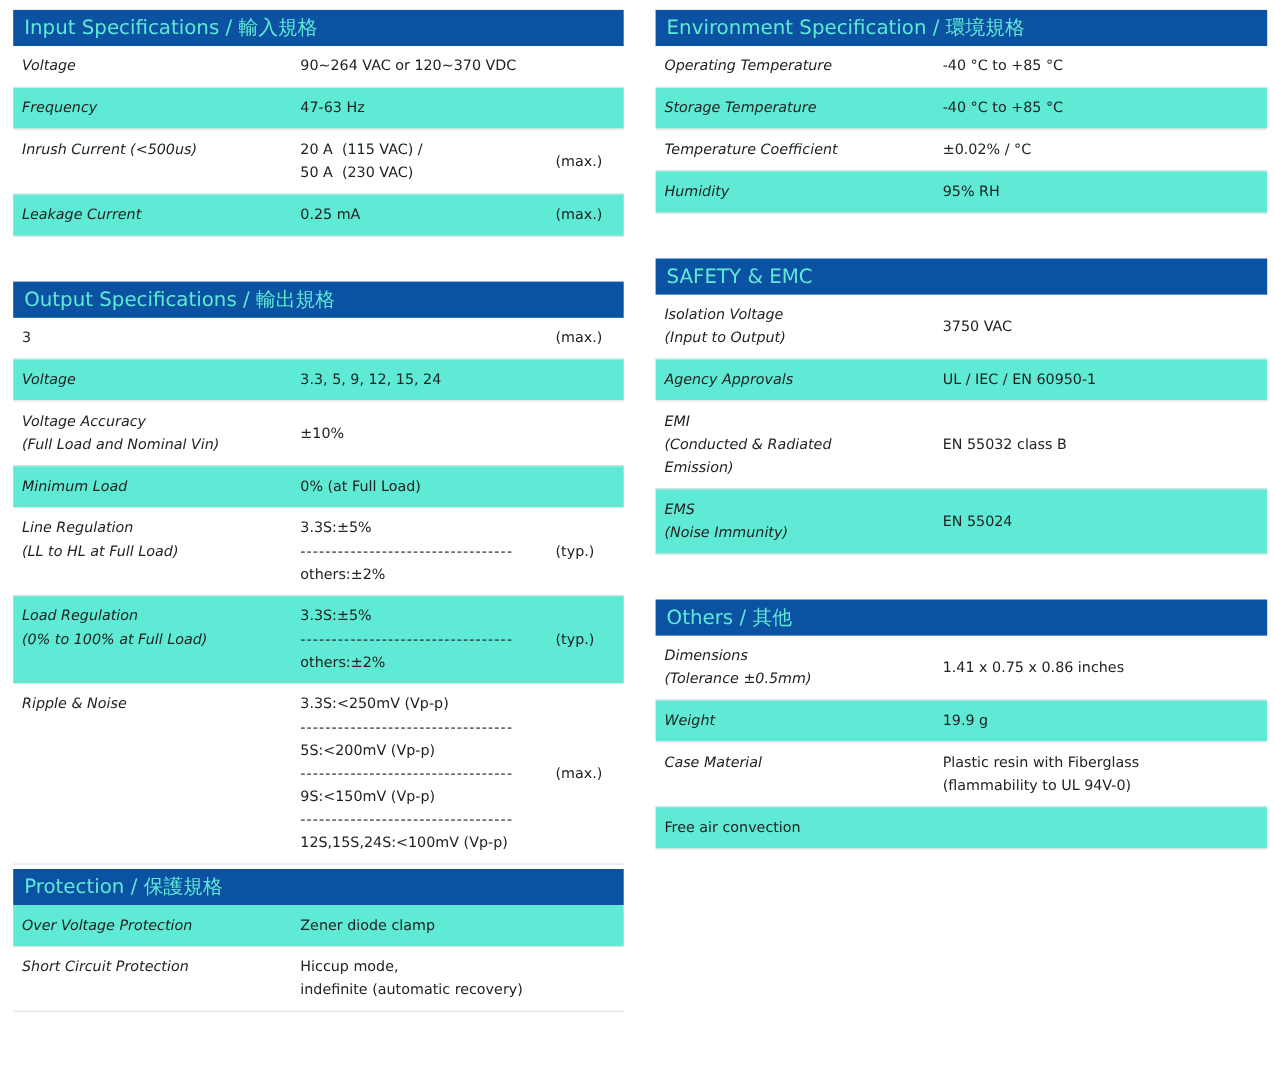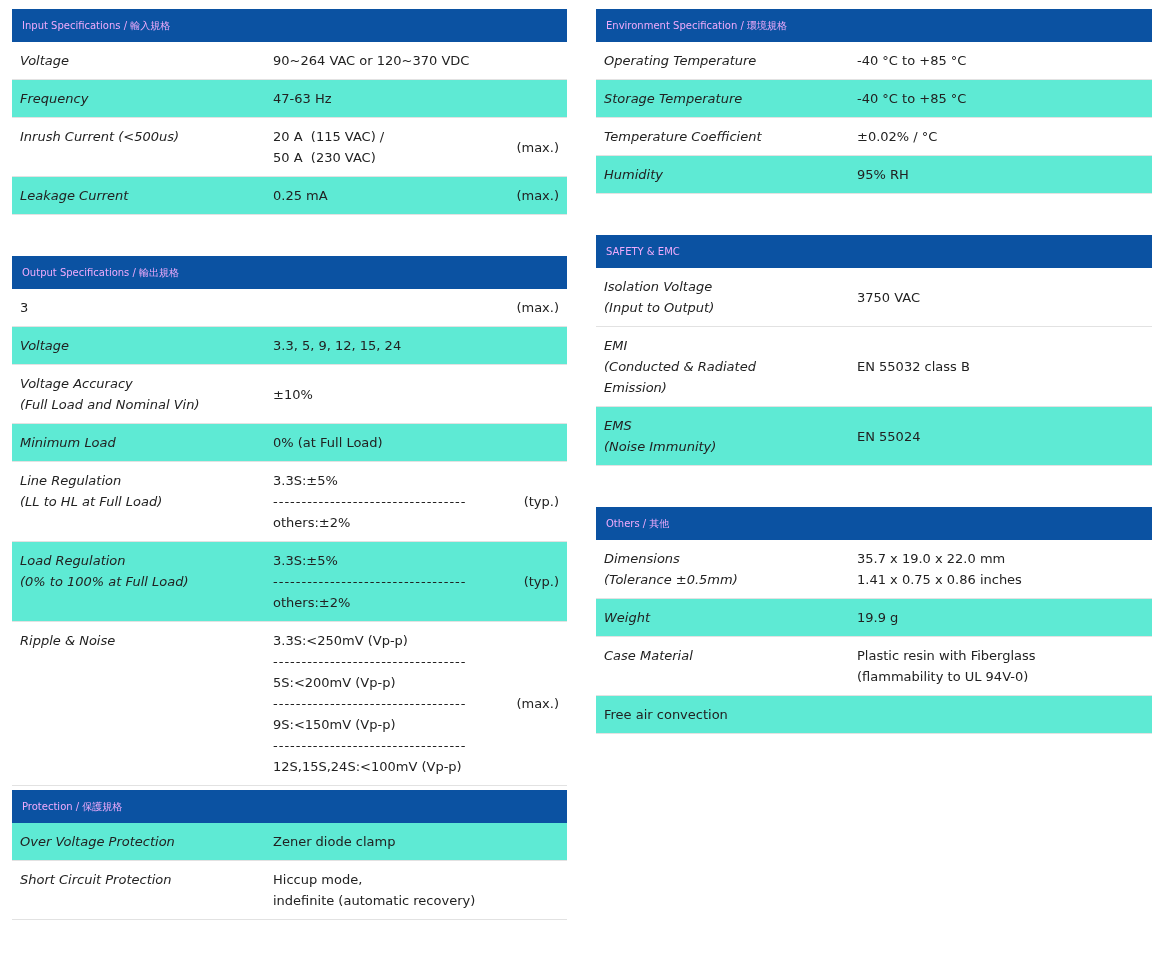--- a/index.html
+++ b/index.html
@@ -12,38 +12,38 @@
   .page { display:flex; align-items:flex-start; padding:9px 0 0 12px; gap:29px; }
   .col-left  { width:555px; flex:0 0 555px; }
   .col-right { width:556px; flex:0 0 556px; }
 
   .spec-table { margin-top:41px; }
   .col-left > .spec-table:first-child,
   .col-right > .spec-table:first-child { margin-top:0; }
   [data-name="spec-table-protection"] { margin-top:4px; }
 
   .spec-header {
-    background:#0b52a2; color:#f0abfc;
-    font-size:10px; height:33px; line-height:33px;
+    background:#0b52a2; color:#5eead4;
+    font-size:18px; height:33px; line-height:33px;
     padding:0 10px;
   }
   .spec-row {
     display:flex; align-items:stretch;
     padding:8px 8px;
     border-top:1px solid #e2e2e2;
     background:#ffffff;
   }
   .spec-header + .spec-row { border-top:none; }
   .spec-row:last-child { border-bottom:1px solid #e2e2e2; }
   .spec-row.striped { background:#5eead4; }
 
   .cell { line-height:21px; }
   .cell.label { flex:0 0 253px; padding-right:12px; align-self:flex-start;font-style:italic; }
   .cell.value { flex:1 1 auto; align-self:center; }
-  .cell.note  { flex:0 0 54px; text-align:right; white-space:nowrap; align-self:center; }
+  .cell.note  { flex:0 0 54px; white-space:nowrap; align-self:center; }
   .line { white-space:pre-wrap; }
   .line.dashes { letter-spacing:1px; overflow:hidden; }
 </style>
 </head>
 <body>
 
 <div class="page" data-name="spec-sheet-page">
   <div class="col-left" id="col-left" data-name="left-column">
       <section class="spec-table" data-name="spec-table-input-specifications">
         <div class="spec-header" data-name="table-header-input-specifications">Input Specifications / 輸入規格</div>
@@ -229,20 +229,29 @@
         <div class="spec-row" data-name="table-row">
           <div class="cell label" data-name="row-label">
             <div class="line" data-name="label-line">Isolation Voltage</div>
             <div class="line" data-name="label-line">(Input to Output)</div>
           </div>
           <div class="cell value" data-name="row-value">
             <div class="line" data-name="value-line">3750 VAC</div>
           </div>
           <div class="cell note" data-name="row-note"></div>
         </div>
+        <div class="spec-row striped" data-name="table-row">
+          <div class="cell label" data-name="row-label">
+            <div class="line" data-name="label-line">Agency Approvals</div>
+          </div>
+          <div class="cell value" data-name="row-value">
+            <div class="line" data-name="value-line">UL / IEC / EN 60950-1</div>
+          </div>
+          <div class="cell note" data-name="row-note"></div>
+        </div>
         <div class="spec-row" data-name="table-row">
           <div class="cell label" data-name="row-label">
             <div class="line" data-name="label-line">EMI</div>
             <div class="line" data-name="label-line">(Conducted &amp; Radiated</div>
             <div class="line" data-name="label-line">Emission)</div>
           </div>
           <div class="cell value" data-name="row-value">
             <div class="line" data-name="value-line">EN 55032 class B</div>
           </div>
           <div class="cell note" data-name="row-note"></div>
@@ -259,21 +268,20 @@
         </div>
       </section>
       <section class="spec-table" data-name="spec-table-others">
         <div class="spec-header" data-name="table-header-others">Others / 其他</div>
         <div class="spec-row" data-name="table-row">
           <div class="cell label" data-name="row-label">
             <div class="line" data-name="label-line">Dimensions</div>
             <div class="line" data-name="label-line">(Tolerance ±0.5mm)</div>
           </div>
           <div class="cell value" data-name="row-value">
-            <div class="line" data-name="value-line">35.7 x 19.0 x 22.0 mm</div>
             <div class="line" data-name="value-line">1.41 x 0.75 x 0.86 inches</div>
           </div>
           <div class="cell note" data-name="row-note"></div>
         </div>
         <div class="spec-row striped" data-name="table-row">
           <div class="cell label" data-name="row-label">
             <div class="line" data-name="label-line">Weight</div>
           </div>
           <div class="cell value" data-name="row-value">
             <div class="line" data-name="value-line">19.9 g</div>

